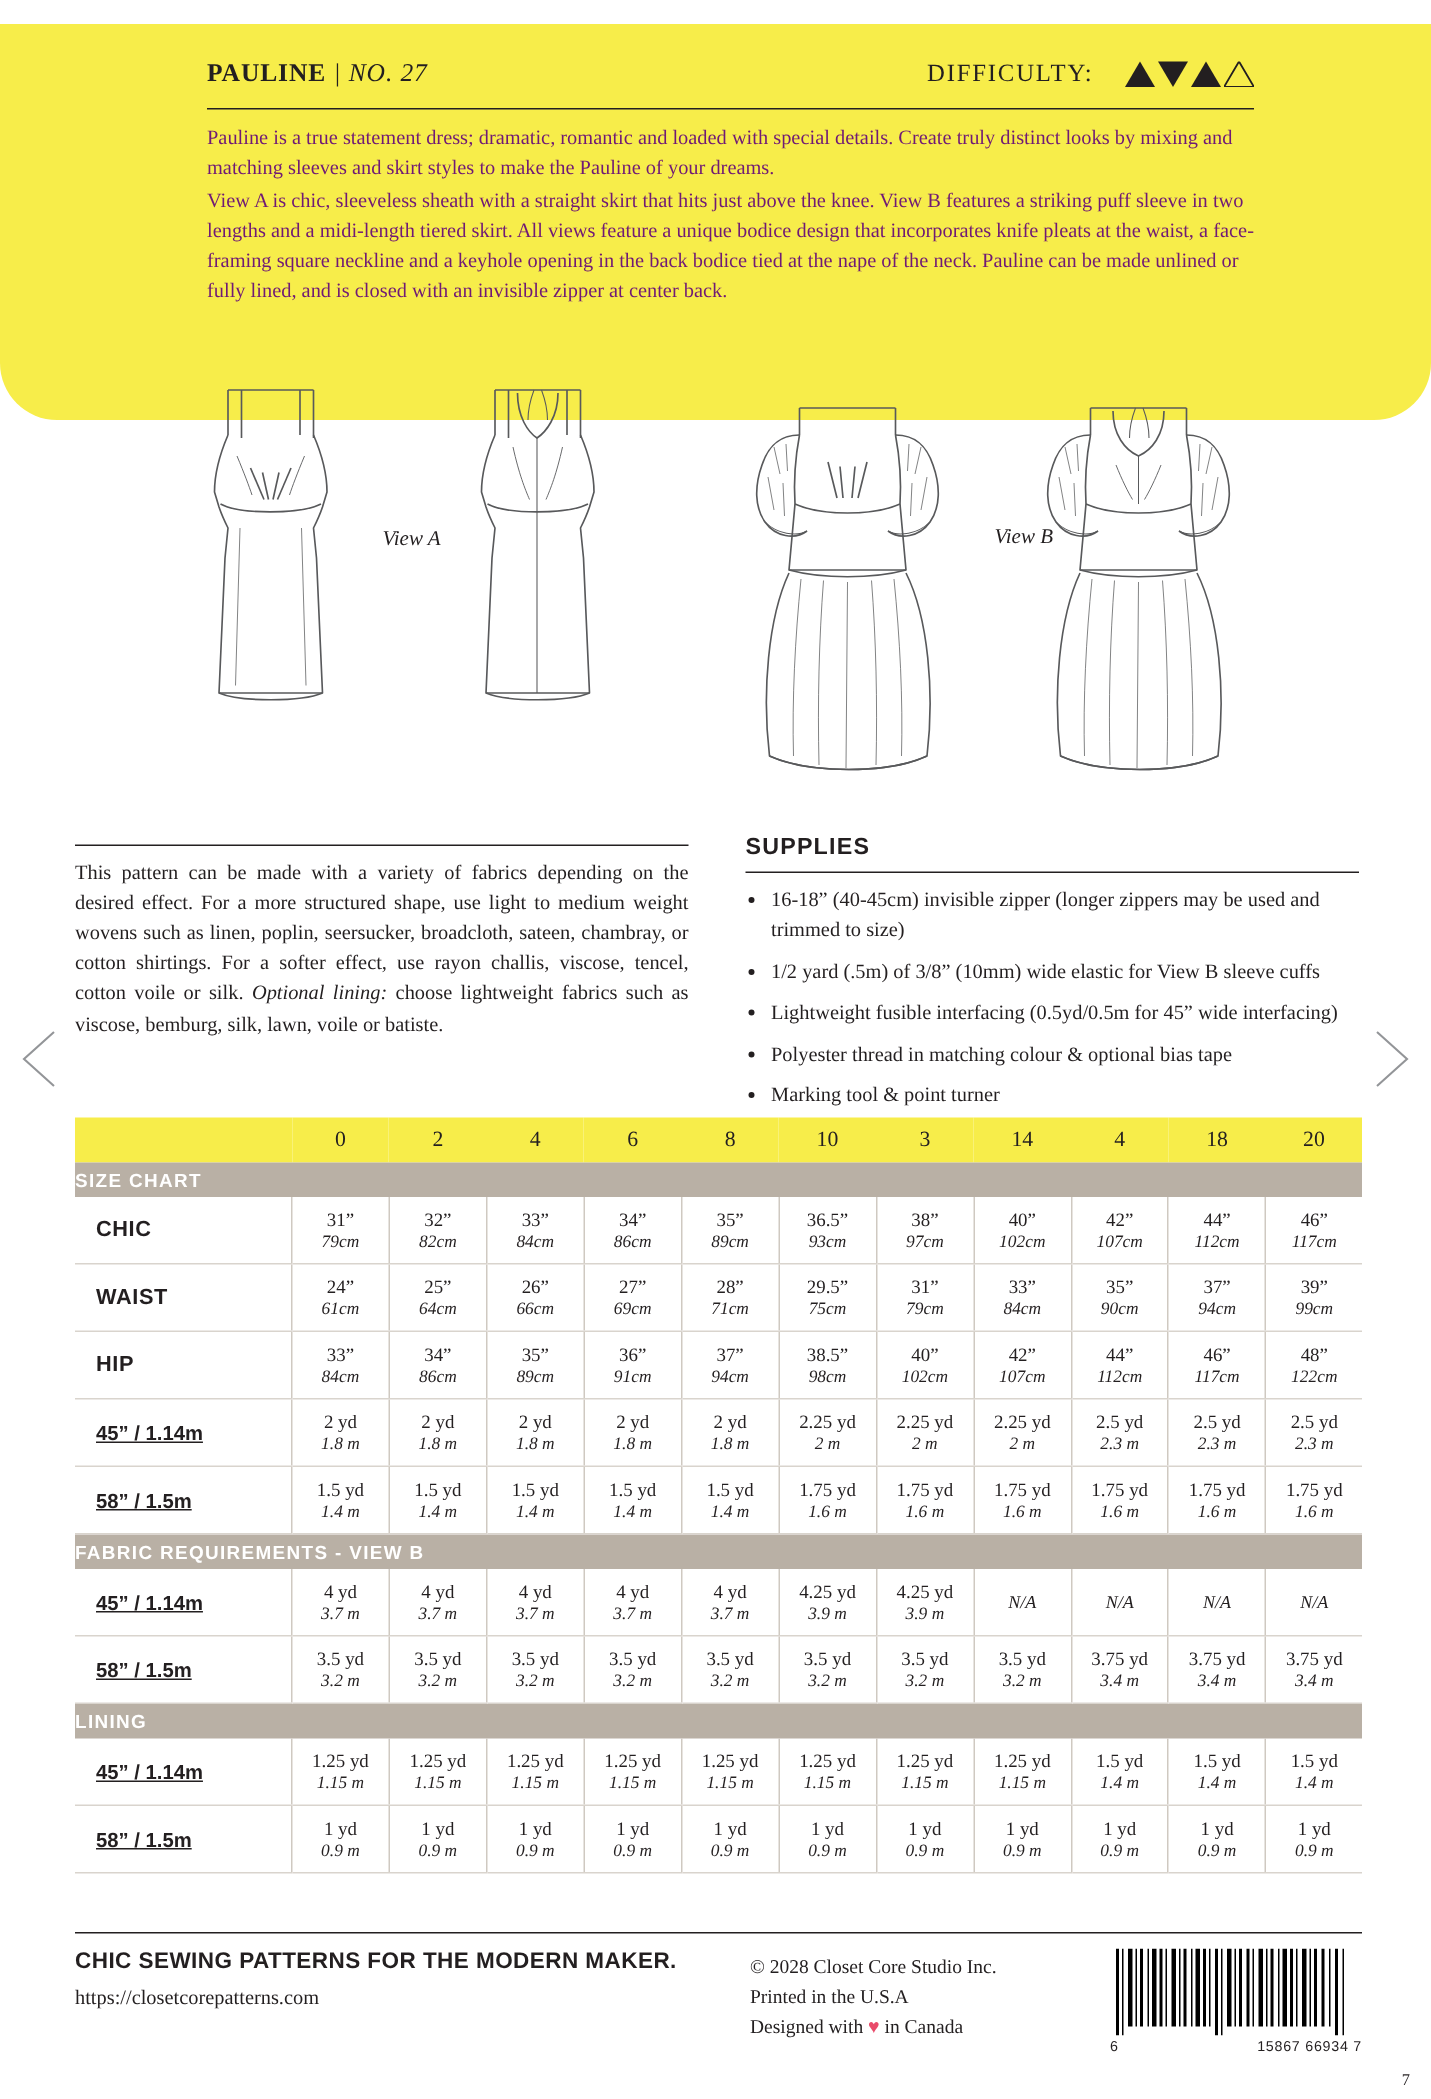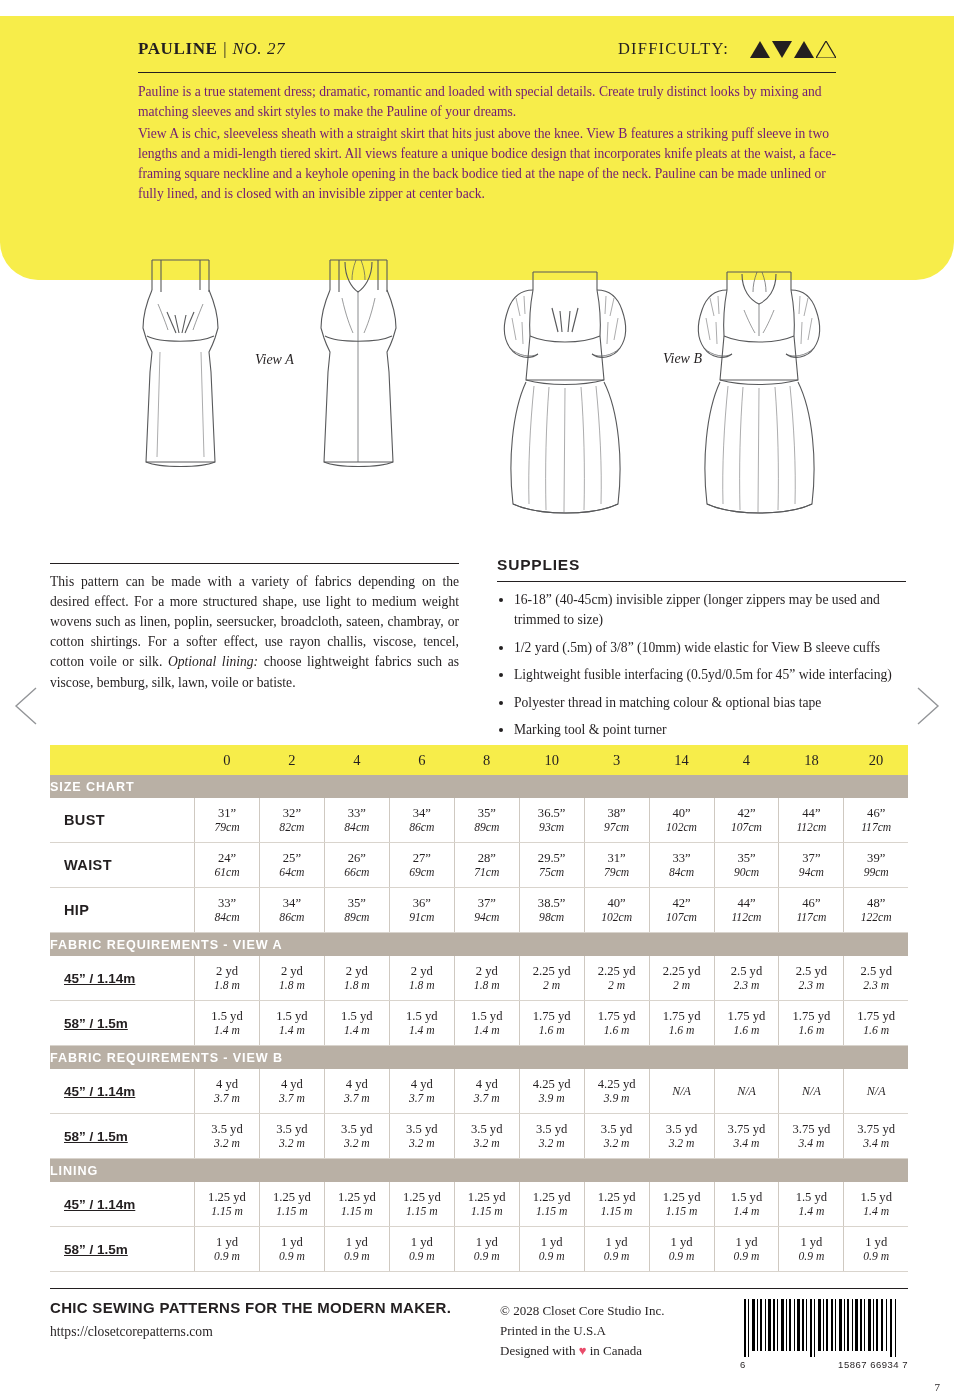--- a/index.html
+++ b/index.html
@@ -508,21 +508,21 @@
           <td>3</td>
           <td>14</td>
           <td>4</td>
           <td>18</td>
           <td>20</td>
         </tr>
         <tr class="section-row">
           <td colspan="12">SIZE CHART</td>
         </tr>
         <tr class="meas-row">
-          <td class="rowlabel">BUST</td>
+          <td class="rowlabel">CHIC</td>
           <td class="cell">
             <span class="top">31”</span>
             <span class="bot">79cm</span>
           </td>
           <td class="cell">
             <span class="top">32”</span>
             <span class="bot">82cm</span>
           </td>
           <td class="cell">
             <span class="top">33”</span>
@@ -647,23 +647,20 @@
             <span class="bot">112cm</span>
           </td>
           <td class="cell">
             <span class="top">46”</span>
             <span class="bot">117cm</span>
           </td>
           <td class="cell">
             <span class="top">48”</span>
             <span class="bot">122cm</span>
           </td>
-        </tr>
-        <tr class="section-row">
-          <td colspan="12">FABRIC REQUIREMENTS - VIEW A</td>
         </tr>
         <tr class="meas-row">
           <td class="rowlabel small">45” / 1.14m</td>
           <td class="cell">
             <span class="top">2 yd</span>
             <span class="bot">1.8 m</span>
           </td>
           <td class="cell">
             <span class="top">2 yd</span>
             <span class="bot">1.8 m</span>

